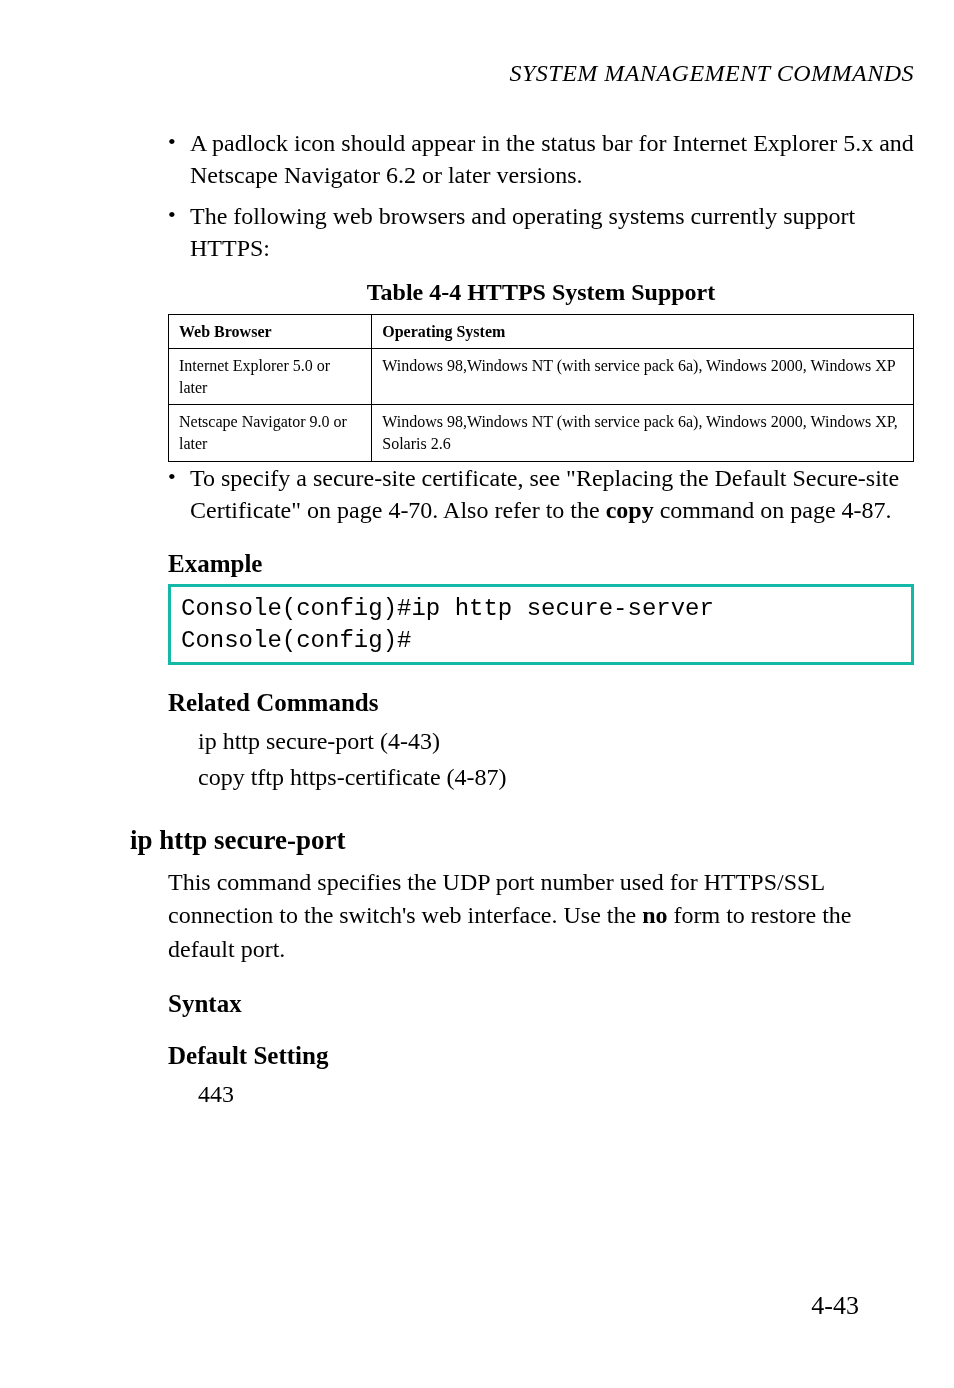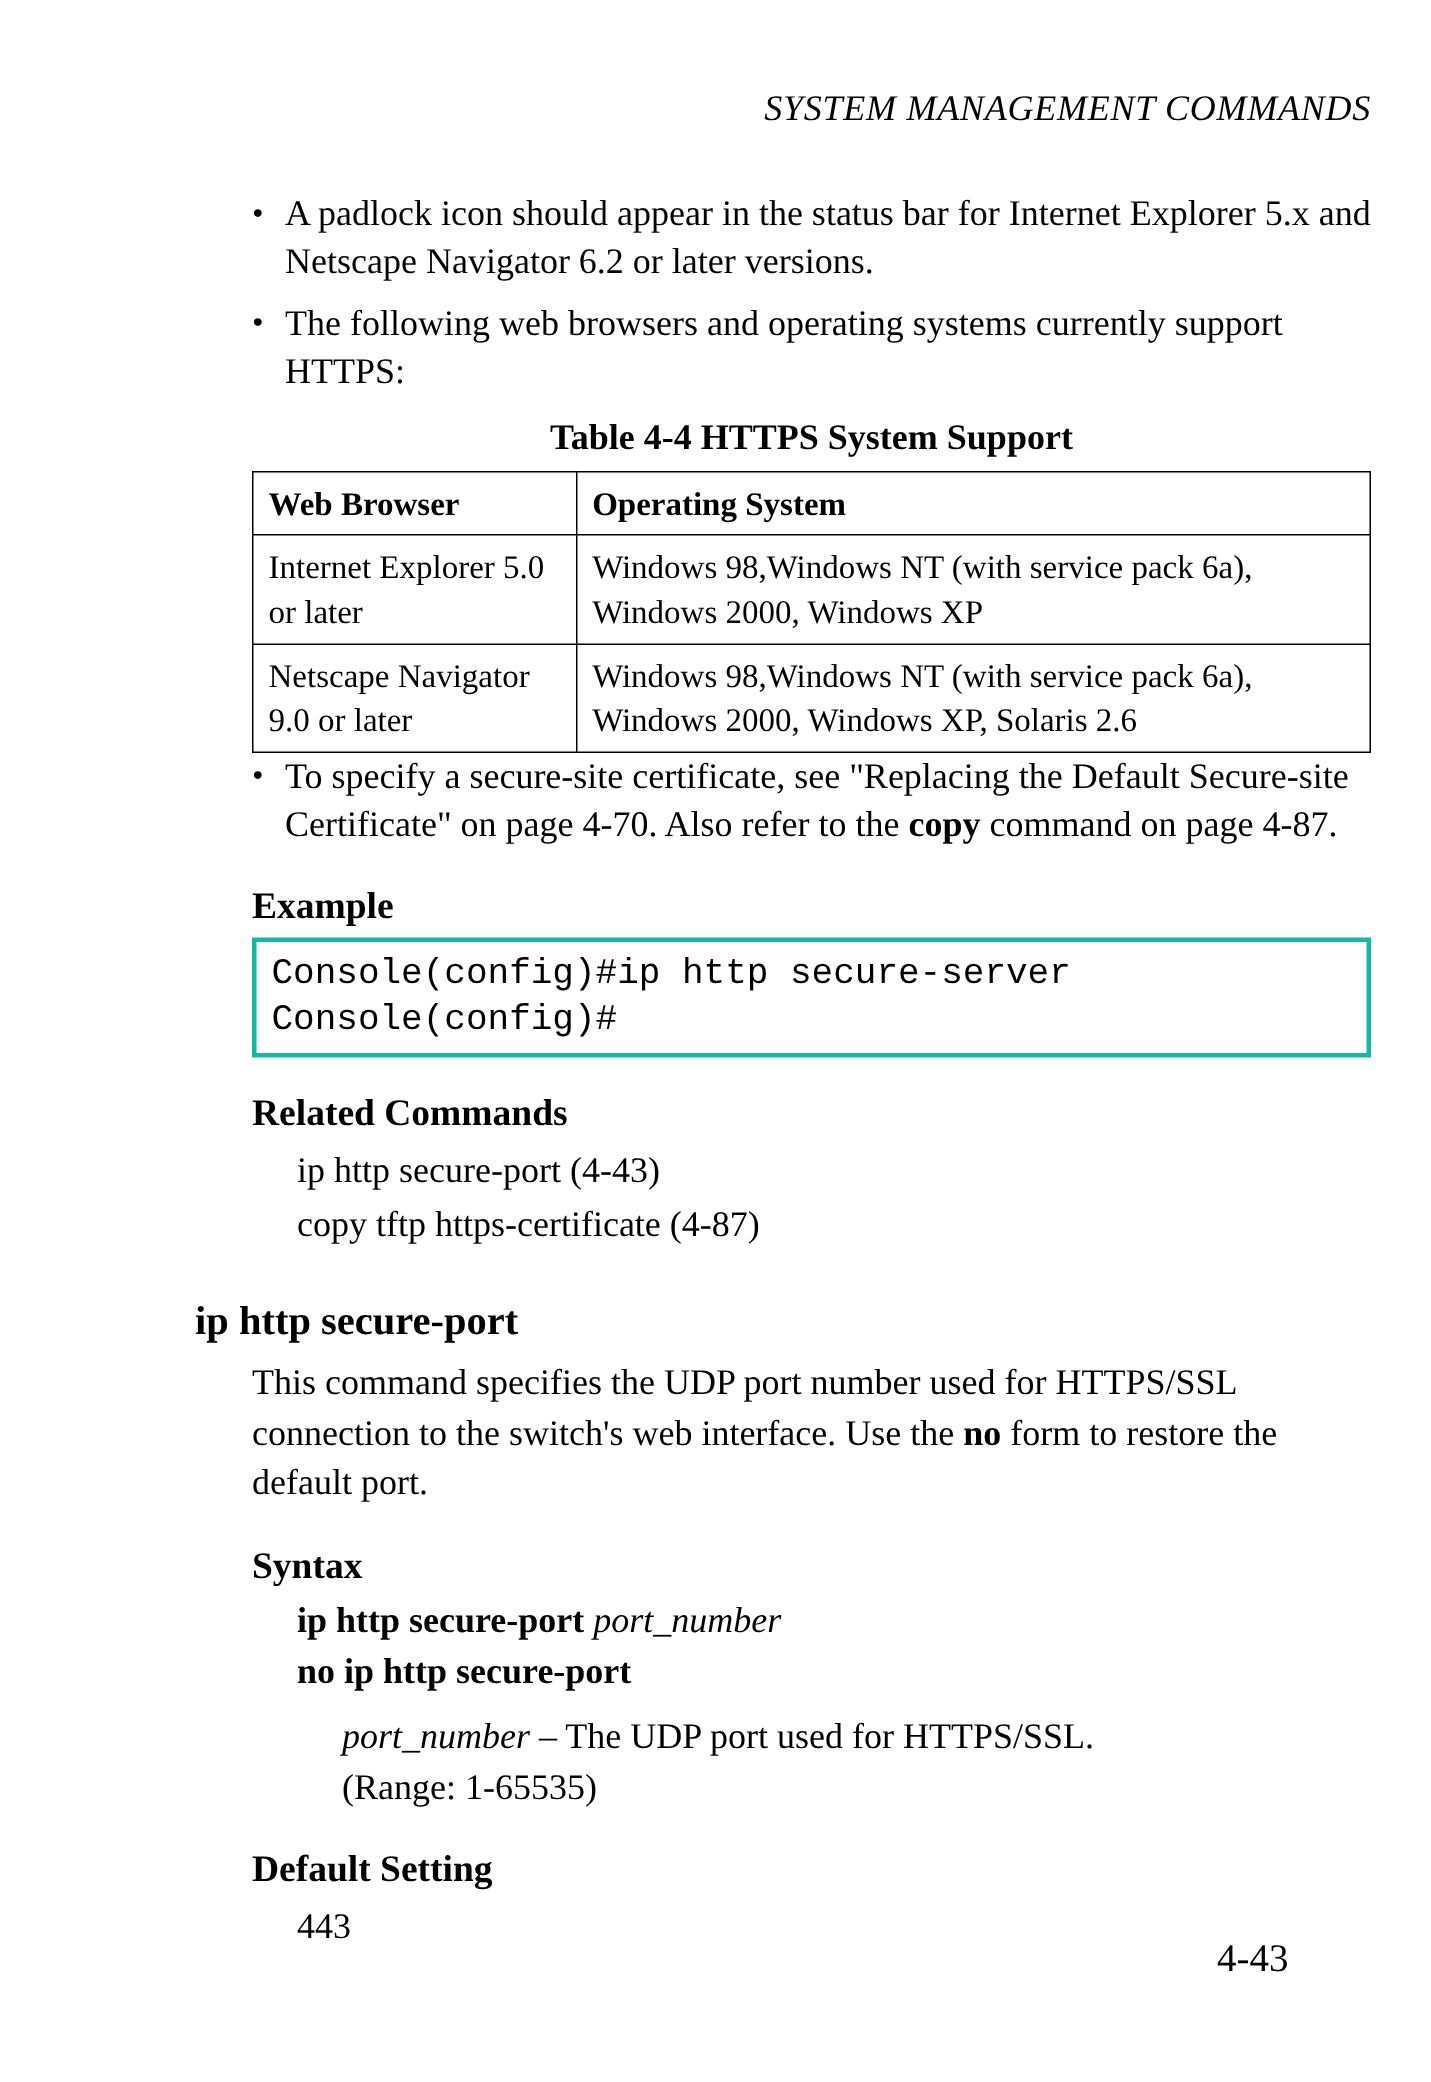--- a/index.html
+++ b/index.html
@@ -50,21 +50,21 @@
   }
   .table-caption {
     text-align: center;
     font-weight: bold;
     font-size: 24px;
     margin: 14px 0 8px 0;
   }
   table.support {
     border-collapse: collapse;
     width: 100%;
-    font-size: 22px;
+    font-size: 16px;
   }
   table.support th, table.support td {
     border: 1.5px solid #000;
     padding: 6px 10px;
     text-align: left;
     vertical-align: top;
     line-height: 1.35;
   }
   table.support th {
     font-weight: bold;
@@ -174,32 +174,20 @@
   </div>
 
   <div class="h2-cmd">ip http secure-port</div>
 
   <div class="body-indent">
     <div class="para">
       <span>This command specifies the UDP port number used for HTTPS/SSL connection to the switch's web interface. Use the </span><span class="bold">no</span><span> form to restore the default port.</span>
     </div>
 
     <div class="section-label">Syntax</div>
-    <div class="syntax-block">
-      <div>
-        <span class="bold">ip http secure-port </span><span class="italic">port_number</span>
-      </div>
-      <div class="bold">no ip http secure-port</div>
-      <div class="syntax-sub" style="margin-top:10px;">
-        <div>
-          <span class="italic">port_number</span><span> – The UDP port used for HTTPS/SSL.</span>
-        </div>
-        <div>(Range: 1-65535)</div>
-      </div>
-    </div>
 
     <div class="section-label">Default Setting</div>
     <div class="related-indent">443</div>
   </div>
 
   <div class="footer">4-43</div>
 
 </div>
 
 </body></html>

